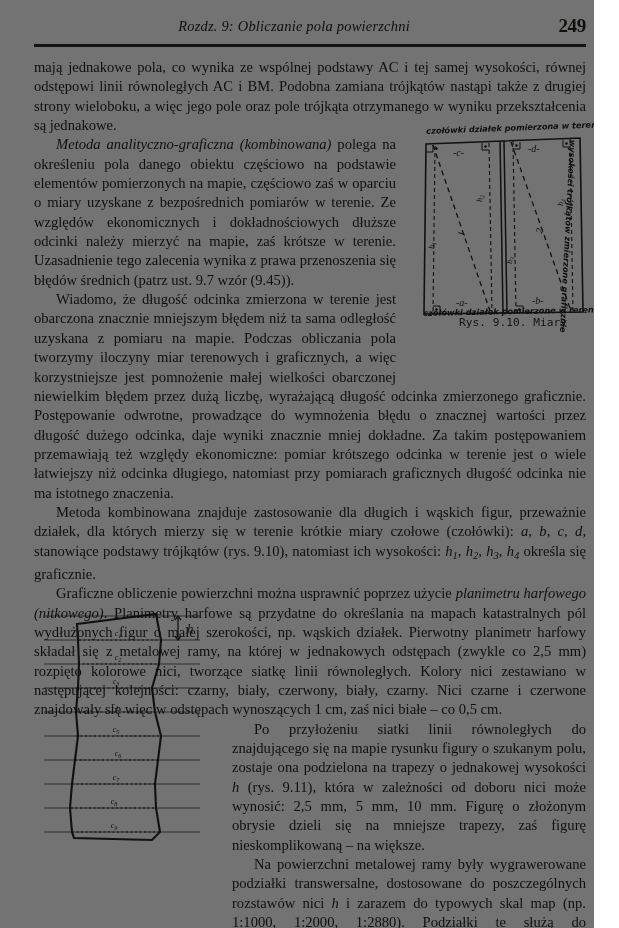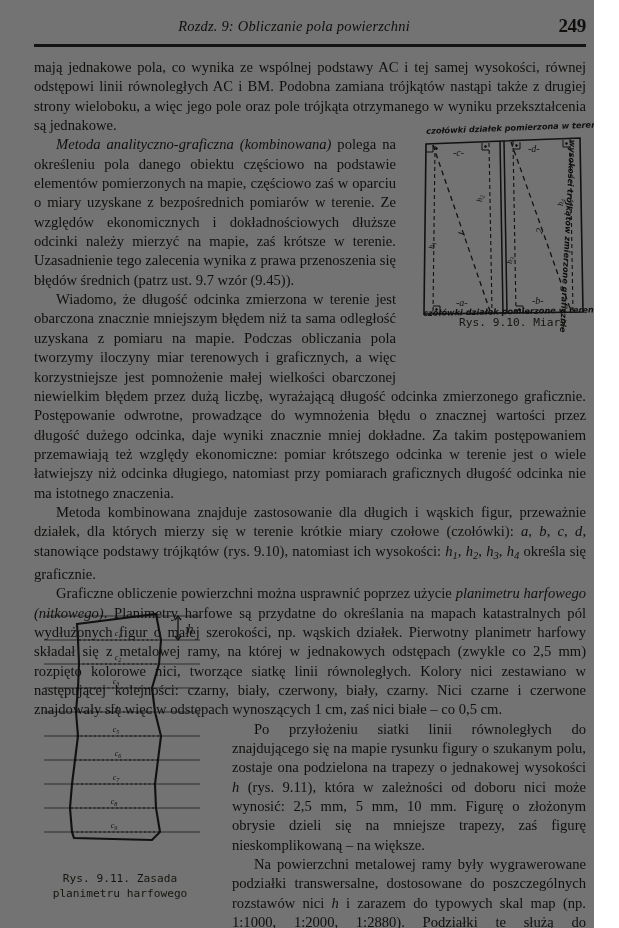--- a/index.html
+++ b/index.html
@@ -300,24 +300,20 @@
         <text x="88" y="126">c<tspan font-size="6" dy="2">5</tspan></text>
         <text x="90" y="150">c<tspan font-size="6" dy="2">6</tspan></text>
         <text x="88" y="174">c<tspan font-size="6" dy="2">7</tspan></text>
         <text x="86" y="198">c<tspan font-size="6" dy="2">8</tspan></text>
         <text x="86" y="222">c<tspan font-size="6" dy="2">9</tspan></text>
         <text x="88" y="246" style="display:none">c<tspan font-size="6" dy="2">10</tspan></text>
       </g>
       <text class="figlbl" x="88" y="222" text-anchor="middle" style="display:none"></text>
     </svg>
   </div>
-  <div class="fig11cap">
-    <div>Rys. 9.11. Zasada</div>
-    <div>planimetru harfowego</div>
-  </div>
 
   <div class="body">
 
     <p class="t"><span>mają jednakowe pola, co wynika ze wspólnej podstawy AC i tej samej wysokości, równej odstępowi linii równoległych AC i BM. Podobna zamiana trójkątów nastąpi także z drugiej strony wieloboku, a więc jego pole oraz pole trójkąta otrzymanego w wyniku przekształcenia są jednakowe.</span></p>
 
     <div class="float-fig-top"></div>
 
     <p class="t ind"><i class="it">Metoda analityczno-graficzna (kombinowana)</i> <span>polega na określeniu pola danego obiektu częściowo na podstawie elementów pomierzonych na mapie, częściowo zaś w oparciu o miary uzyskane z bezpośrednich pomiarów w terenie. Ze względów ekonomicznych i dokładnościowych dłuższe odcinki należy mierzyć na mapie, zaś krótsze w terenie. Uzasadnienie tego zalecenia wynika z prawa przenoszenia się błędów średnich (patrz ust. 9.7 wzór (9.45)).</span></p>
 
     <p class="t ind"><span>Wiadomo, że długość odcinka zmierzona w terenie jest obarczona znacznie mniejszym błędem niż ta sama odległość uzyskana z pomiaru na mapie. Podczas obliczania pola tworzymy iloczyny miar terenowych i graficznych, a więc korzystniejsze jest pomnożenie małej wielkości obarczonej niewielkim błędem przez dużą liczbę, wyrażającą długość odcinka zmierzonego graficznie. Postępowanie odwrotne, prowadzące do wymnożenia błędu o znacznej wartości przez długość dużego odcinka, daje wyniki znacznie mniej dokładne. Za takim postępowaniem przemawiają też względy ekonomiczne: pomiar krótszego odcinka w terenie jest o wiele łatwiejszy niż odcinka długiego, natomiast przy pomiarach graficznych długość odcinka nie ma istotnego znaczenia.</span></p>

